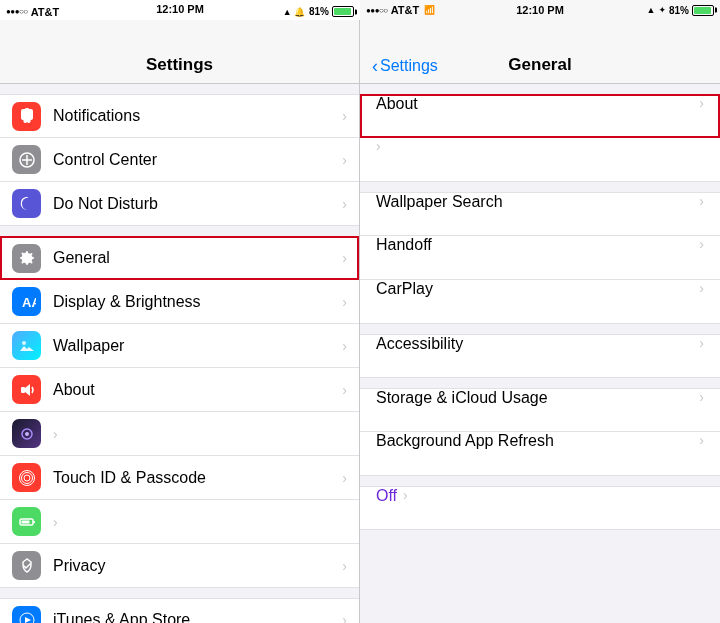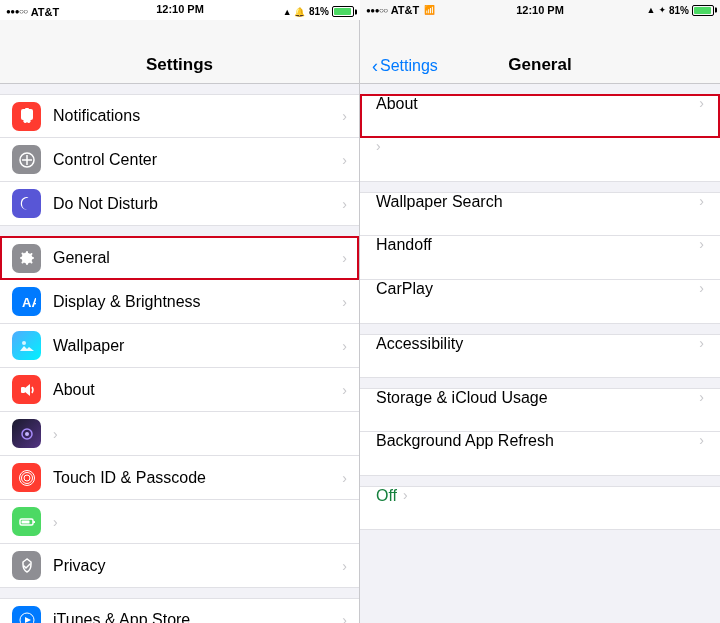--- a/index.html
+++ b/index.html
@@ -115,21 +115,21 @@
       flex: 1;
       font-size: 16px;
       color: #000;
     }
     .row-chevron {
       color: #c8c8cc;
       font-size: 14px;
     }
     .row-value {
       font-size: 16px;
-      color: #15803d;
+      color: #6d28d9;
       margin-right: 6px;
     }
 
     
     .icon-red { background: #ff3b30; }
     .icon-gray { background: #8e8e93; }
     .icon-blue { background: #007aff; }
     .icon-green { background: #4cd964; }
 
     

